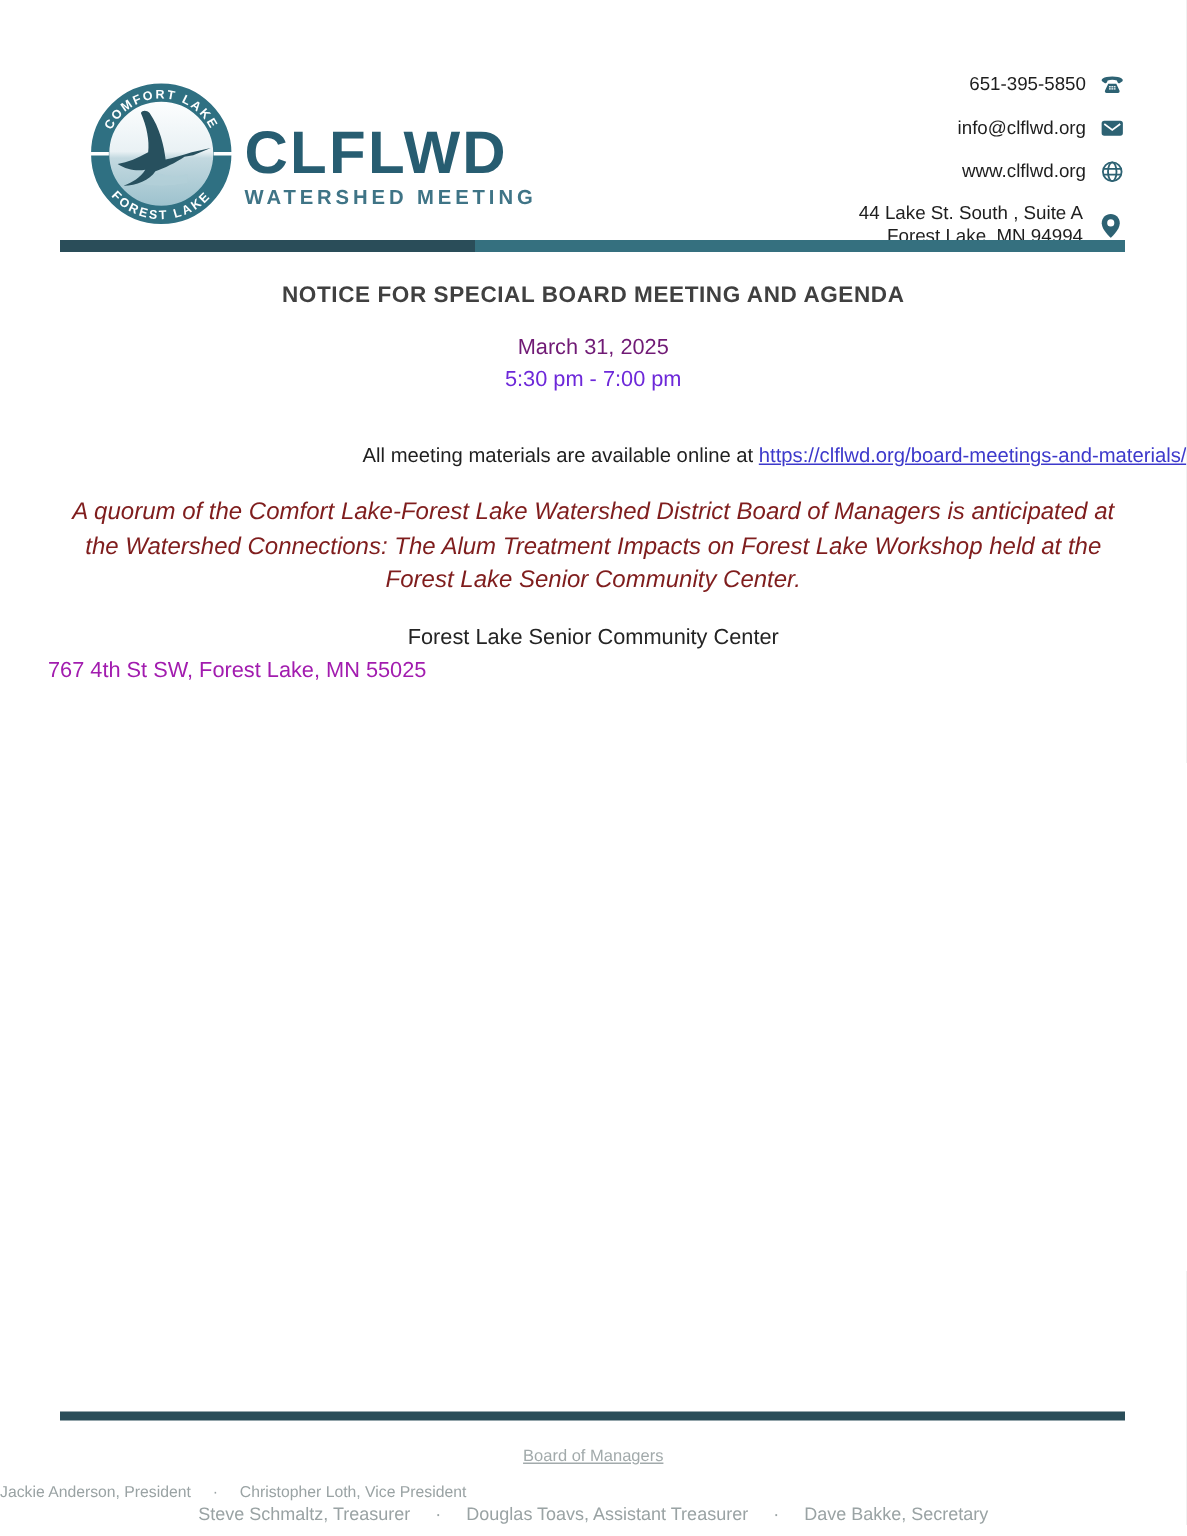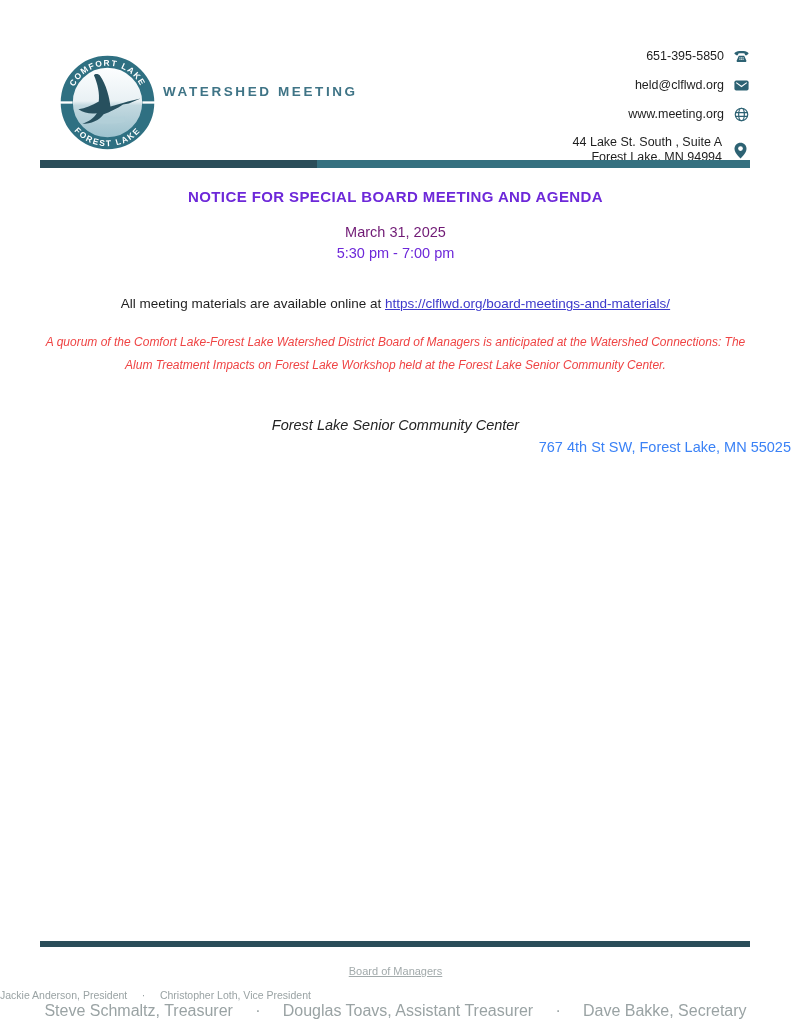--- a/index.html
+++ b/index.html
@@ -74,77 +74,77 @@
 
   
   .doc-title {
     position: absolute;
     left: 0; top: 188px;
     width: 100%;
     text-align: center;
     font-size: 15px;
     font-weight: bold;
     letter-spacing: 0.4px;
+    color: #404040;
+  }
+  .doc-date {
+    position: absolute;
+    left: 0; top: 224px;
+    width: 100%;
+    text-align: center;
+    font-size: 14.5px;
+    color: #701a75;
+  }
+  .doc-time {
+    position: absolute;
+    left: 0; top: 245px;
+    width: 100%;
+    text-align: center;
+    font-size: 14.5px;
     color: #6d28d9;
   }
-  .doc-date {
-    position: absolute;
-    left: 0; top: 224px;
-    width: 100%;
-    text-align: center;
-    font-size: 14.5px;
-    color: #701a75;
-  }
-  .doc-time {
-    position: absolute;
-    left: 0; top: 245px;
-    width: 100%;
-    text-align: center;
-    font-size: 14.5px;
-    color: #6d28d9;
-  }
   .materials-line {
     position: absolute;
     left: 0; top: 296px;
     width: 100%;
-    text-align: center;
+    text-align: right;
     font-size: 13.5px;
     color: #1f1f1f;
   }
   .materials-link {
     color: #3d39cb;
     text-decoration: underline;
     cursor: pointer;
   }
   .quorum-notice {
     position: absolute;
     left: 45px; top: 331px;
     width: 701px;
     text-align: center;
-    font-size: 12px;
+    font-size: 16px;
     font-style: italic;
     line-height: 22.5px;
-    color: #ef4444;
+    color: #7f1d1d;
   }
   .venue-name {
     position: absolute;
     left: 0; top: 417px;
     width: 100%;
     text-align: center;
     font-size: 14.5px;
     color: #242424;
-    font-style: italic;
   }
   .venue-address {
     position: absolute;
     left: 0; top: 439px;
     width: 100%;
-    text-align: right;
-    font-size: 14.5px;
-    color: #3b82f6;
+    text-align: left;
+    font-size: 14.5px;
+    color: #a21caf;
+    padding-left: 32px;
   }
 
   
   .footer-bar {
     position: absolute;
     left: 40px; top: 941px;
     width: 710px; height: 6px;
     background: #2a4d59;
   }
   .footer-heading {
@@ -163,21 +163,21 @@
     width: 100%;
     font-size: 10.5px;
     color: #9aa3a4;
     white-space: pre-wrap;
   }
   .footer-line2 {
     position: absolute;
     left: 0; top: 1002px;
     width: 100%;
     text-align: center;
-    font-size: 16px;
+    font-size: 12px;
     color: #9aa3a4;
     white-space: pre-wrap;
   }
 </style>
 </head>
 <body>
 
 <div class="page">
 
   <div class="logo-badge">
@@ -208,20 +208,21 @@
       </text>
       <text font-size="8.6" font-weight="bold" fill="#ffffff" letter-spacing="1.6" font-family="Liberation Sans, sans-serif">
         <textPath href="#bottomArc" startOffset="50%" text-anchor="middle">FOREST LAKE</textPath>
       </text>
 
       <path fill="#27505e" d="M84 46 L71 49 C64 51 58 53 53 54 C52 45 49 32 42 22 C40 20 37 20 36 22 C40 31 42 41 41 49 C34 53 27 56 20 57 C26 61 33 62 39 61 C36 66 30 70 24 72 C33 72 42 68 46 62 C52 60 60 56 66 52 L72 51 Z"></path>
     </svg>
   </div>
 
   <div class="logo-wordmark">
+    <div class="logo-acronym">CLFLWD</div>
     <div class="logo-subtitle">WATERSHED MEETING</div>
   </div>
 
   <div class="contact">
     <div class="contact-row">
       <span class="contact-text">651-395-5850</span>
       <svg class="contact-icon" viewBox="0 0 24 24">
         <g fill="#2d6273">
           <path d="M2.4 8.6 C1 7 3.4 4.2 12 4.2 C20.6 4.2 23 7 21.6 8.6 L19.2 10.4 C18.3 11 17.3 10.3 16.9 9.4 L16.3 7.9 C13.5 7.2 10.5 7.2 7.7 7.9 L7.1 9.4 C6.7 10.3 5.7 11 4.8 10.4 Z"></path>
           <path d="M8.2 11 L15.8 11 L18.8 17.5 A1.6 1.6 0 0 1 17.3 19.8 L6.7 19.8 A1.6 1.6 0 0 1 5.2 17.5 Z"></path>
@@ -230,28 +231,28 @@
           <rect x="8.9" y="13.3" width="1.7" height="1.2"></rect>
             <rect x="11.15" y="13.3" width="1.7" height="1.2"></rect>
             <rect x="13.4" y="13.3" width="1.7" height="1.2"></rect>
           <rect x="8.9" y="15.3" width="1.7" height="1.2"></rect>
             <rect x="11.15" y="15.3" width="1.7" height="1.2"></rect>
             <rect x="13.4" y="15.3" width="1.7" height="1.2"></rect>
         </g>
       </svg>
     </div>
     <div class="contact-row">
-      <span class="contact-text">held@clflwd.org</span>
+      <span class="contact-text">info@clflwd.org</span>
       <svg class="contact-icon" viewBox="0 0 24 24">
         <rect x="2" y="5" width="20" height="14" rx="2.5" fill="#2d6273"></rect>
         <polyline points="4.5,8 12,13.5 19.5,8" fill="none" stroke="#ffffff" stroke-width="1.6"></polyline>
       </svg>
     </div>
     <div class="contact-row">
-      <span class="contact-text">www.meeting.org</span>
+      <span class="contact-text">www.clflwd.org</span>
       <svg class="contact-icon" viewBox="0 0 24 24">
         <g fill="none" stroke="#2d6273" stroke-width="1.7">
           <circle cx="12" cy="12" r="8.8"></circle>
           <ellipse cx="12" cy="12" rx="4" ry="8.8"></ellipse>
           <path d="M3.8 9.3 H20.2 M3.8 14.7 H20.2"></path>
         </g>
       </svg>
     </div>
     <div class="contact-row">
       <span class="contact-text">

